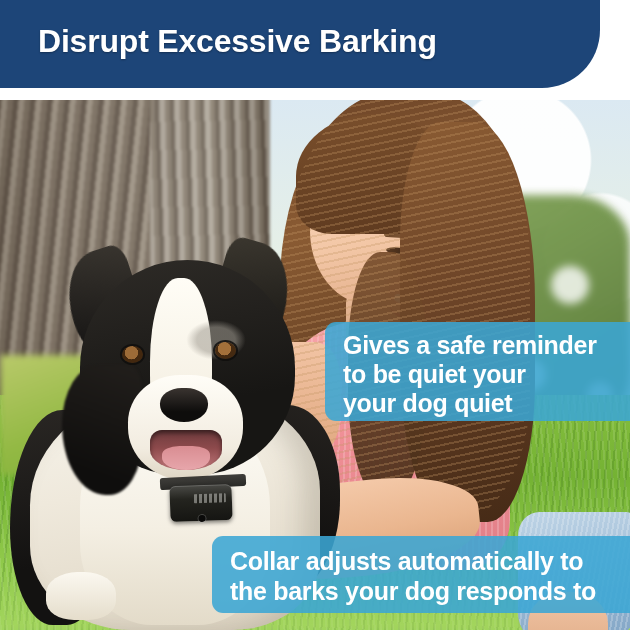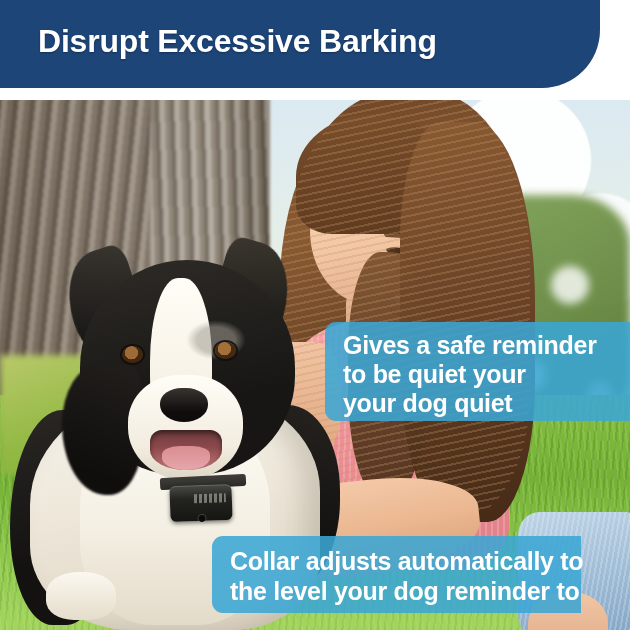--- a/index.html
+++ b/index.html
@@ -355,21 +355,21 @@
   #callout-1{
     left:325px;top:322px;width:305px;height:99px;
     border-radius:11px 0 0 11px;
     padding:9px 0 0 18px;
     box-sizing:border-box;
     font-size:25px;
     line-height:29px;
     letter-spacing:-.3px;
   }
   #callout-2{
-    left:212px;top:536px;width:369px;height:77px;
+    left:212px;top:536px;width:418px;height:77px;
     border-radius:11px 0 0 11px;
     padding:10px 0 0 18px;
     box-sizing:border-box;
     font-size:25px;
     line-height:30px;
     letter-spacing:-.3px;
   }
   .callout .ln{display:block;white-space:nowrap;}
 </style>
 </head>
@@ -448,16 +448,16 @@
   </div>
 
   <div class="callout" id="callout-1">
     <span class="ln">Gives a safe reminder</span>
     <span class="ln">to be quiet your</span>
     <span class="ln">your dog quiet</span>
   </div>
 
   <div class="callout" id="callout-2">
     <span class="ln">Collar adjusts automatically to</span>
-    <span class="ln">the level your dog reminder to</span>
+    <span class="ln">the barks your dog responds to</span>
   </div>
 
 </div>
 
 </body></html>

